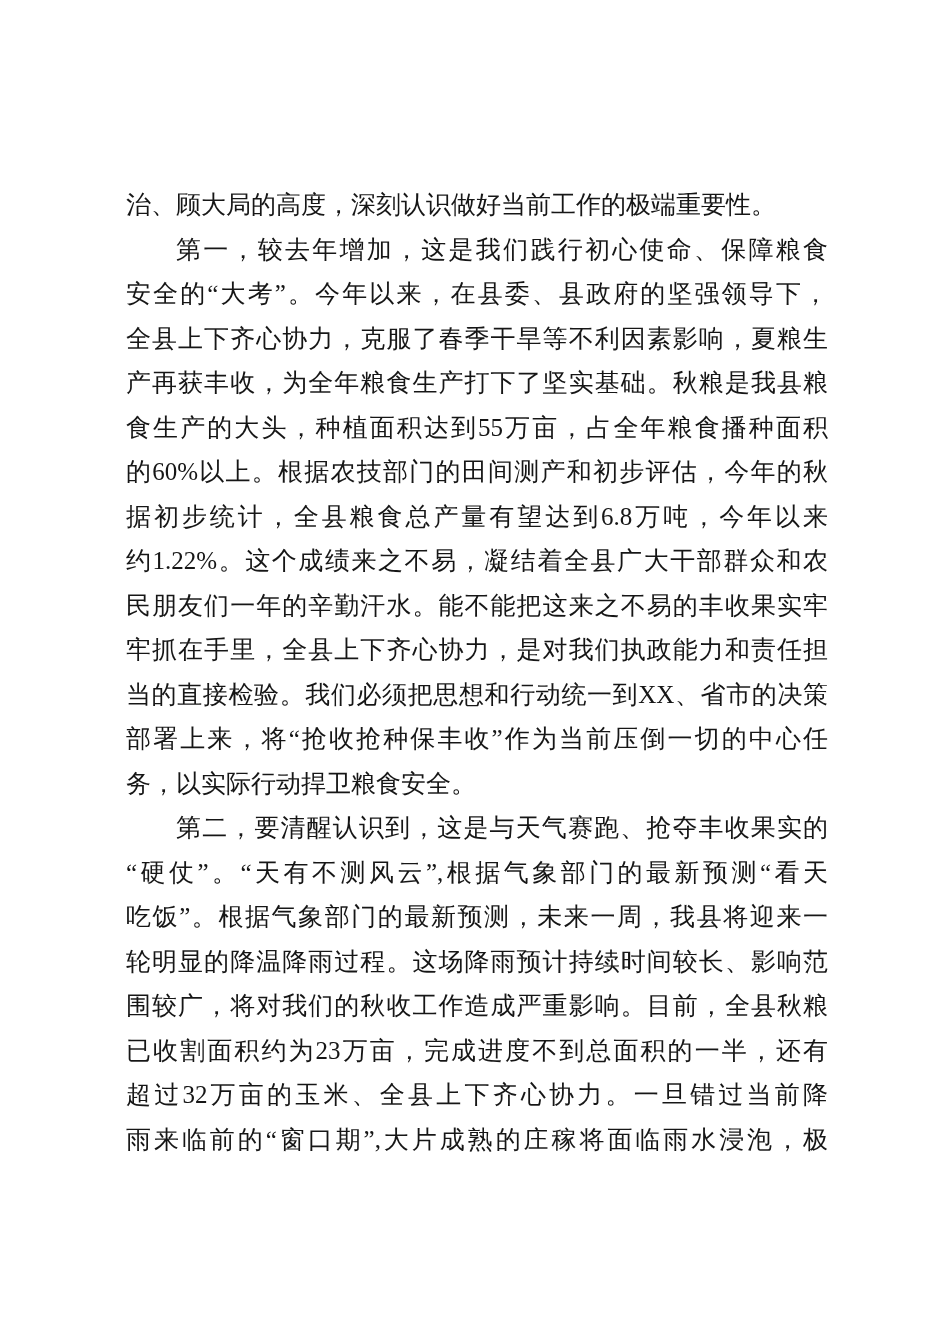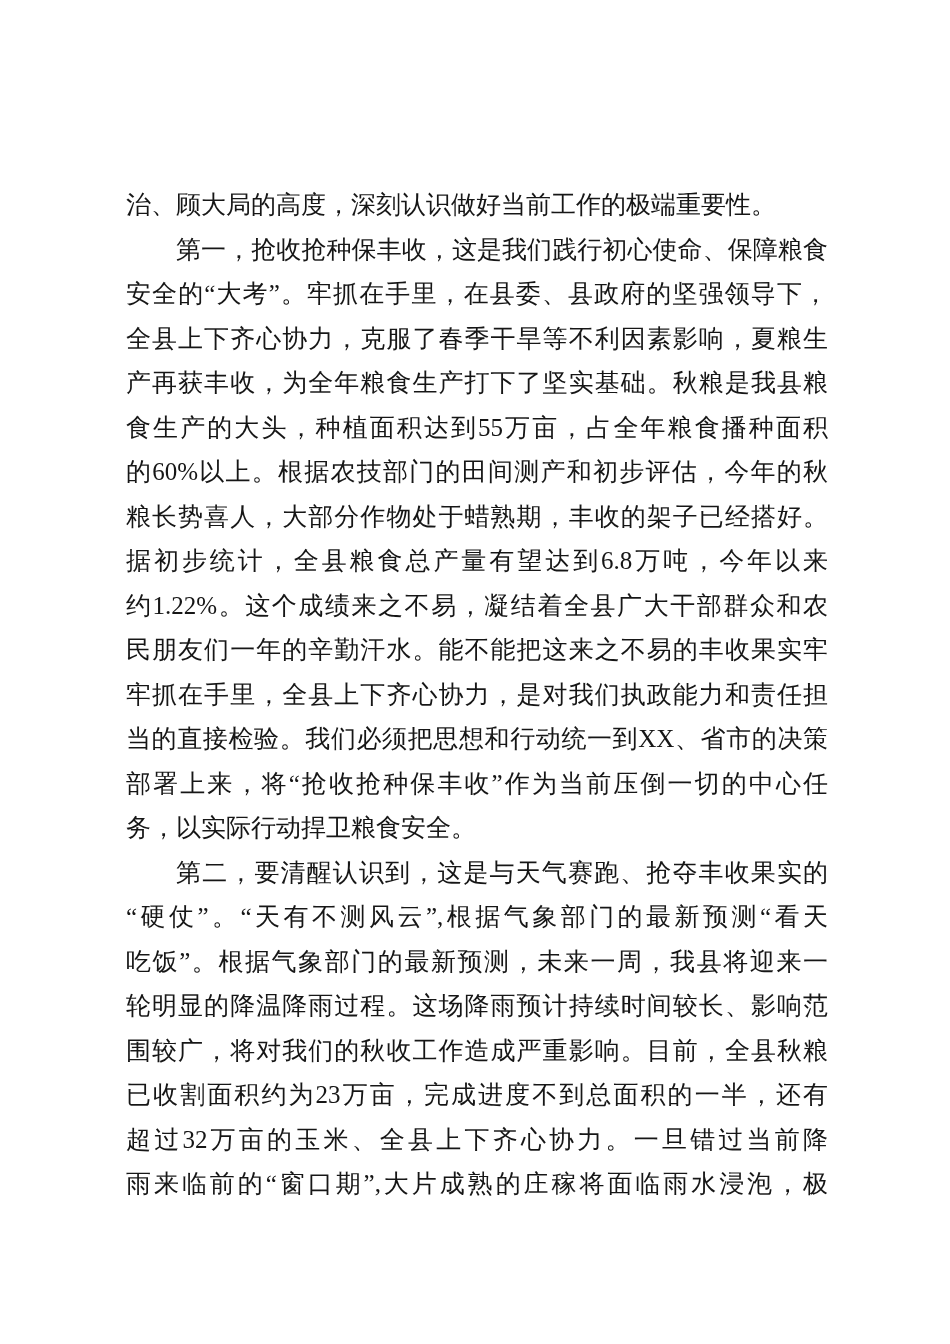--- a/index.html
+++ b/index.html
@@ -39,27 +39,26 @@
   .line.indent {
     text-indent: 50px;
   }
 </style>
 </head>
 <body>
 
 <div class="page">
   <div class="doc-body">
     <div class="line end">治、顾大局的高度，深刻认识做好当前工作的极端重要性。</div>
-    <div class="line indent">第一，抢收抢种保丰收，这是我们践行初心使命、保障粮食</div>
-    <div class="line">安全的“大考”。牢抓在手里，在县委、县政府的坚强领导下，</div>
+    <div class="line indent">第一，较去年增加，这是我们践行初心使命、保障粮食</div>
+    <div class="line">安全的“大考”。今年以来，在县委、县政府的坚强领导下，</div>
     <div class="line">全县上下齐心协力，克服了春季干旱等不利因素影响，夏粮生</div>
     <div class="line">产再获丰收，为全年粮食生产打下了坚实基础。秋粮是我县粮</div>
     <div class="line">食生产的大头，种植面积达到55万亩，占全年粮食播种面积</div>
     <div class="line">的60%以上。根据农技部门的田间测产和初步评估，今年的秋</div>
-    <div class="line">粮长势喜人，大部分作物处于蜡熟期，丰收的架子已经搭好。</div>
     <div class="line">据初步统计，全县粮食总产量有望达到6.8万吨，今年以来</div>
     <div class="line">约1.22%。这个成绩来之不易，凝结着全县广大干部群众和农</div>
     <div class="line">民朋友们一年的辛勤汗水。能不能把这来之不易的丰收果实牢</div>
     <div class="line">牢抓在手里，全县上下齐心协力，是对我们执政能力和责任担</div>
     <div class="line">当的直接检验。我们必须把思想和行动统一到XX、省市的决策</div>
     <div class="line">部署上来，将“抢收抢种保丰收”作为当前压倒一切的中心任</div>
     <div class="line end">务，以实际行动捍卫粮食安全。</div>
     <div class="line indent">第二，要清醒认识到，这是与天气赛跑、抢夺丰收果实的</div>
     <div class="line">“硬仗”。“天有不测风云”,根据气象部门的最新预测“看天</div>
     <div class="line">吃饭”。根据气象部门的最新预测，未来一周，我县将迎来一</div>

